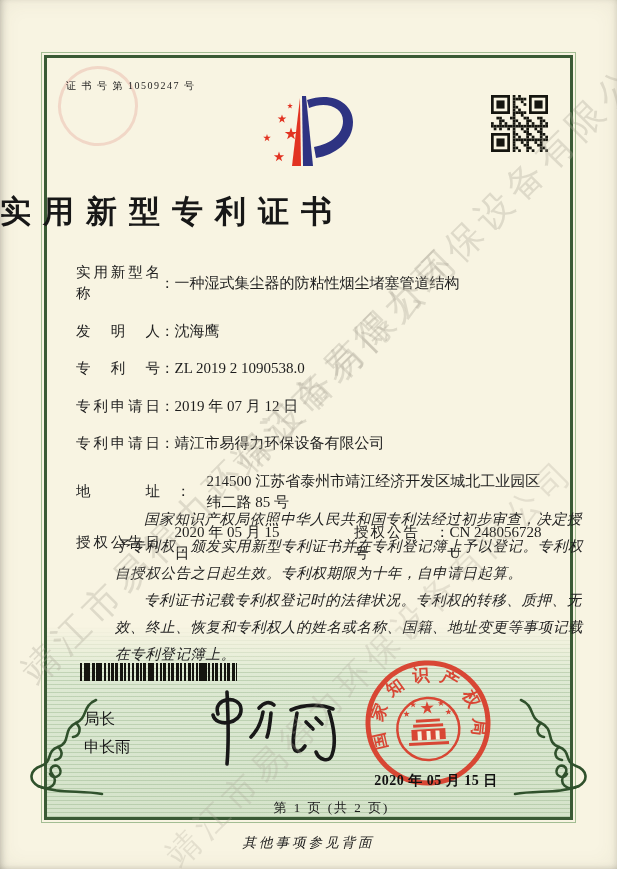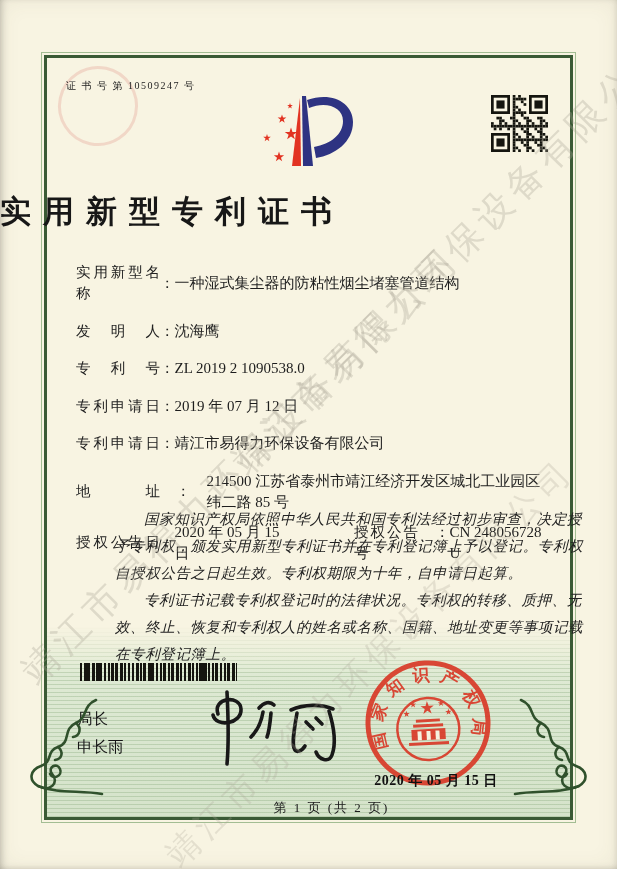--- a/index.html
+++ b/index.html
@@ -86,21 +86,21 @@
             mask-image:linear-gradient(180deg,transparent 0,#000 48px);
     z-index:1;
   }
   .barcode{
     position:absolute;left:80px;top:663px;width:157px;height:18px;z-index:2;
     background-image:
       repeating-linear-gradient(90deg,#15150f 0 2px,rgba(0,0,0,0) 2px 4px),
       repeating-linear-gradient(90deg,#15150f 0 1px,rgba(0,0,0,0) 1px 7px),
       repeating-linear-gradient(90deg,rgba(0,0,0,0) 0 5px,#15150f 5px 7px,rgba(0,0,0,0) 7px 13px);
   }
-  .officer{position:absolute;left:77px;top:705px;z-index:2;font-size:15.5px;line-height:28px;color:#151515;}
+  .officer{position:absolute;left:84px;top:705px;z-index:2;font-size:15.5px;line-height:28px;color:#151515;}
   .sig{position:absolute;left:196px;top:682px;width:150px;height:88px;z-index:3;}
   .seal{position:absolute;left:360px;top:655px;width:136px;height:136px;z-index:4;opacity:.92;transform:rotate(-3deg);}
   .seal-date{
     position:absolute;left:366px;top:772px;width:140px;z-index:6;
     font-size:14px;font-weight:bold;letter-spacing:.5px;color:#111;text-align:center;
   }
   .page-num{
     position:absolute;left:0;top:799px;width:100%;text-align:center;z-index:3;
     font-size:13px;letter-spacing:2px;color:#1b1b1b;padding-left:23px;
   }
@@ -397,14 +397,15 @@
       <path d="M70,2 C56,8 62,20 50,25 C36,31 46,44 32,49 C20,53 27,64 15,68 C4,72 2,82 12,88 C24,95 34,84 26,76"></path>
       <path d="M26,76 C21,69 31,64 34,71 C37,78 27,82 24,76"></path>
       <path d="M12,88 C32,96 54,92 76,96"></path>
       <path d="M50,25 C56,30 54,38 47,39"></path>
       <path d="M32,49 C38,54 36,61 29,62"></path>
     </g>
   </svg>
 
   <div class="page-num">第 1 页 (共 2 页)</div>
 
+  <div class="back-note">其他事项参见背面</div>
 
 </div>
 
 </body></html>

